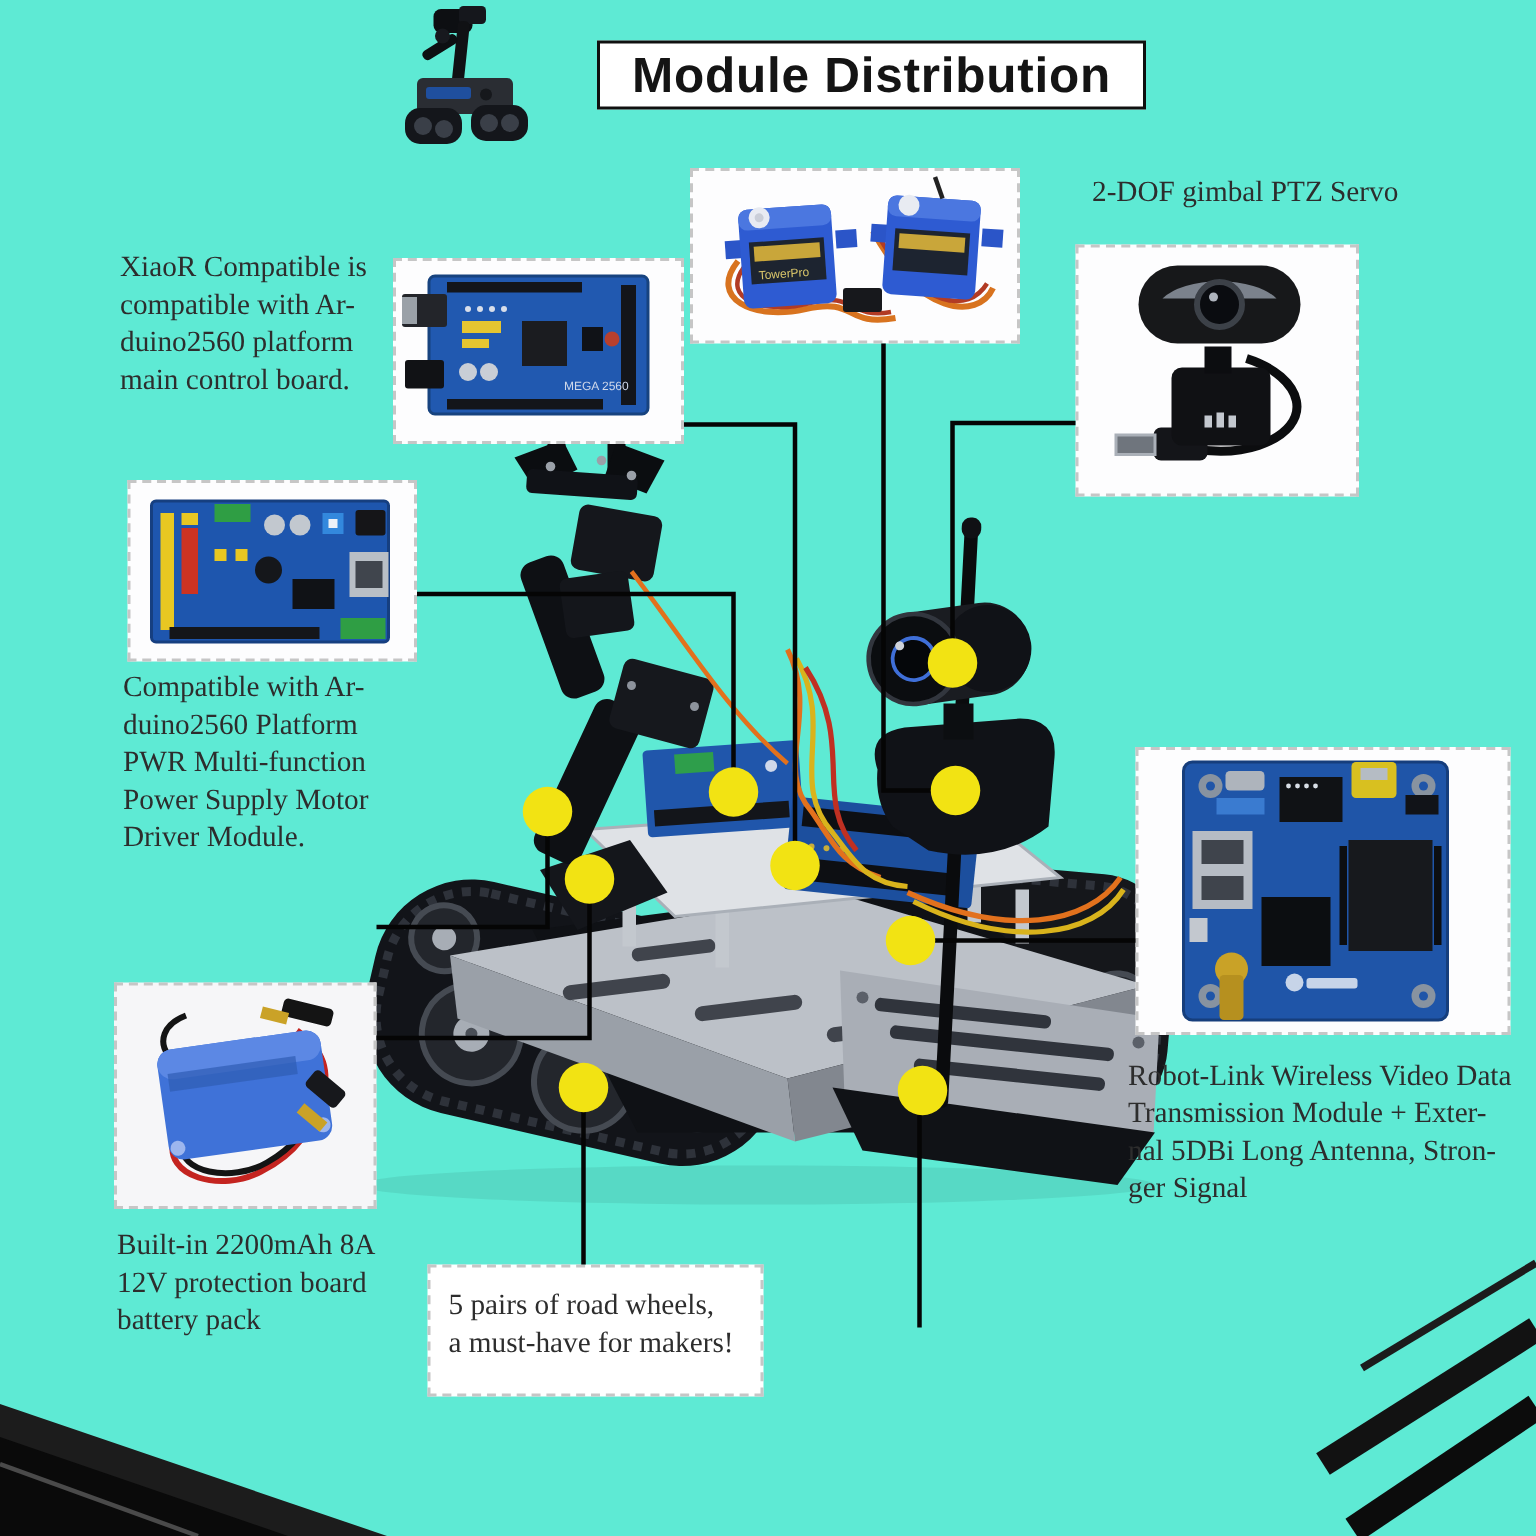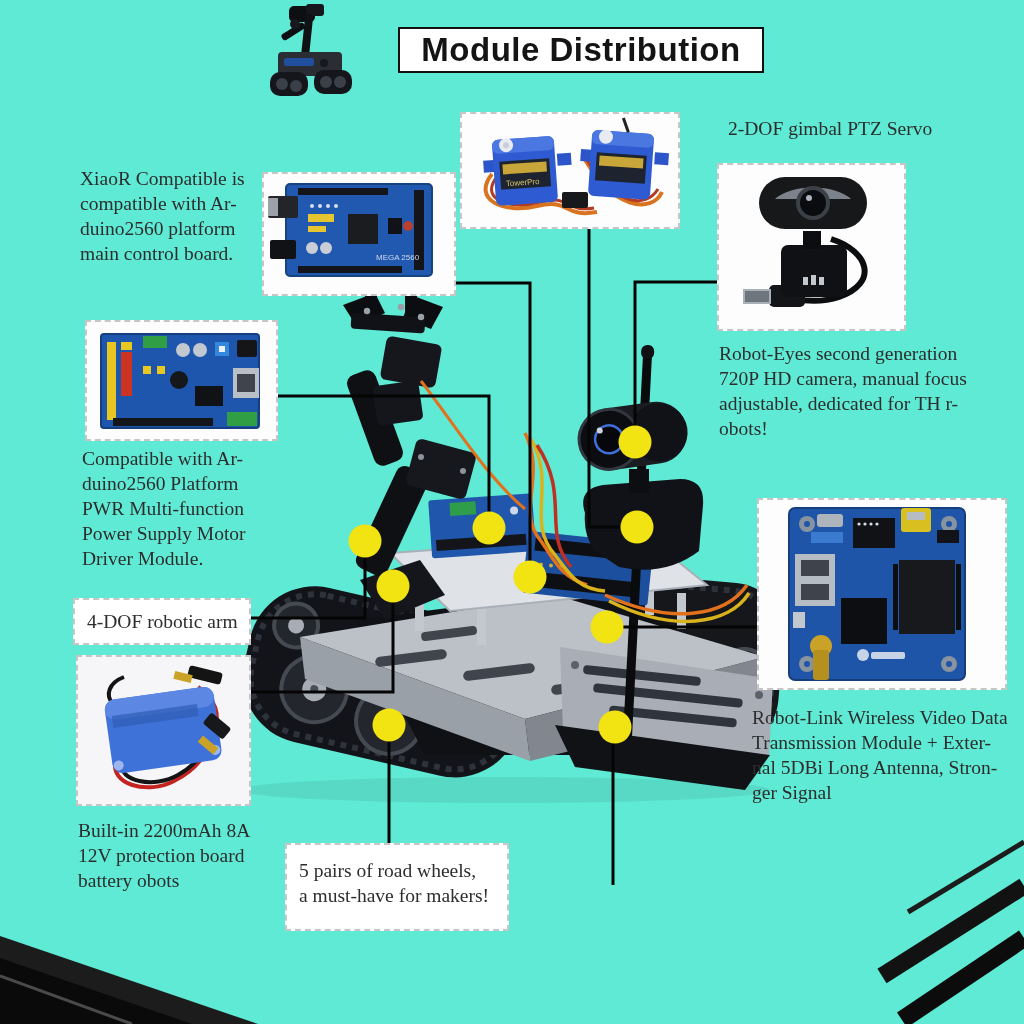--- a/index.html
+++ b/index.html
@@ -219,45 +219,38 @@
       <circle cx="62" cy="146" r="11" fill="#c9a227"></circle>
         <rect x="54" y="150" width="16" height="30" rx="3" fill="#b6901f"></rect>
       <rect x="34" y="112" width="12" height="16" fill="#c3c8cf"></rect>
       <g fill="#e5ebf4" opacity=".85">
           <rect x="112" y="152" width="34" height="7" rx="2"></rect>
           <circle cx="104" cy="155" r="6"></circle>
         </g>
     </svg>
   </div>
 
-  <div class="dashed-box z4" style="left:73px;top:598px;width:178px;height:47px;background:#fff;">
-    <div class="callout in-box" style="padding-top:9px;">4-DOF robotic arm</div>
-  </div>
   <div class="dashed-box z4" style="left:285px;top:843px;width:224px;height:88px;background:#fff;">
     <div class="callout in-box" style="padding-top:13px;">5 pairs of road wheels,
 a must-have for makers!</div>
   </div>
 
   <div class="callout z7" style="left:80px;top:166px;width:240px;">XiaoR Compatible is
 compatible with Ar-
 duino2560 platform
 main control board.</div>
   <div class="callout z7" style="left:688px;top:116px;width:260px;margin-left:40px;">2-DOF gimbal PTZ Servo</div>
-  <div class="callout z7" style="left:719px;top:341px;width:300px;">Robot-Eyes second generation
-720P HD camera, manual focus
-adjustable, dedicated for TH r-
-obots!</div>
   <div class="callout z7" style="left:82px;top:446px;width:240px;">Compatible with Ar-
 duino2560 Platform
 PWR Multi-function
 Power Supply Motor
 Driver Module.</div>
   <div class="callout z7" style="left:78px;top:818px;width:250px;">Built-in 2200mAh 8A
 12V protection board
-battery obots</div>
+battery pack</div>
   <div class="callout z7" style="left:752px;top:705px;width:285px;">Robot-Link Wireless Video Data
 Transmission Module + Exter-
 nal 5DBi Long Antenna, Stron-
 ger Signal</div>
 
   <div class="abs z2" style="left:225px;top:285px;width:560px;height:525px;">
     <svg class="photo" viewBox="0 0 560 525">
       <ellipse cx="280" cy="505" rx="265" ry="13" fill="#000" opacity=".07"></ellipse>
 
       <g transform="rotate(5 440 380)">

